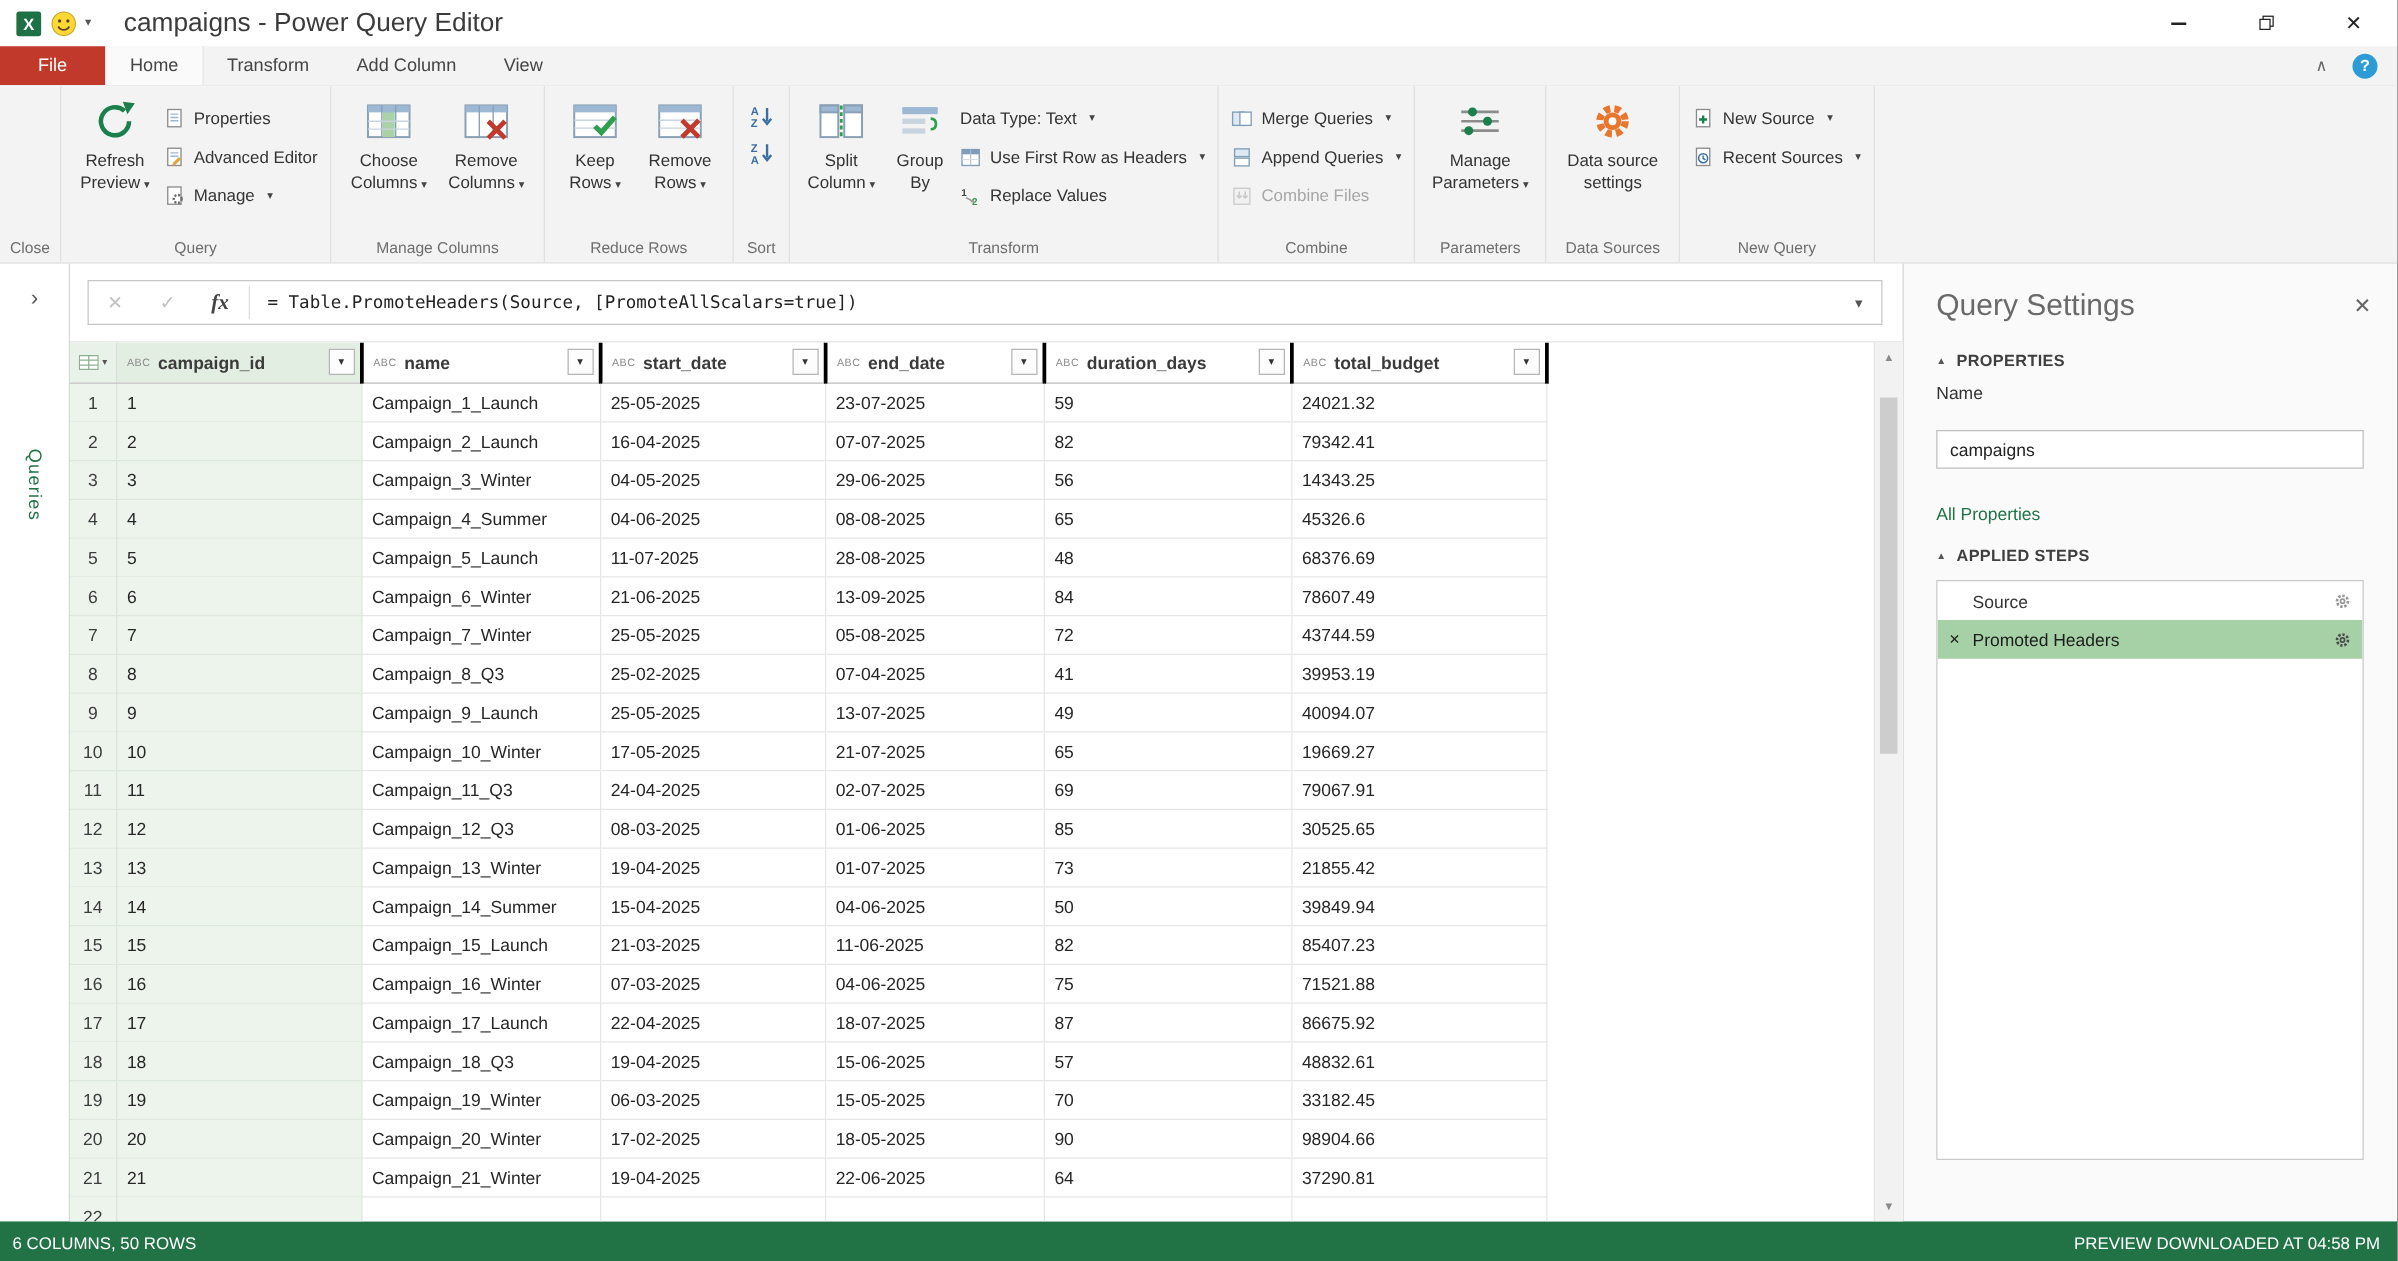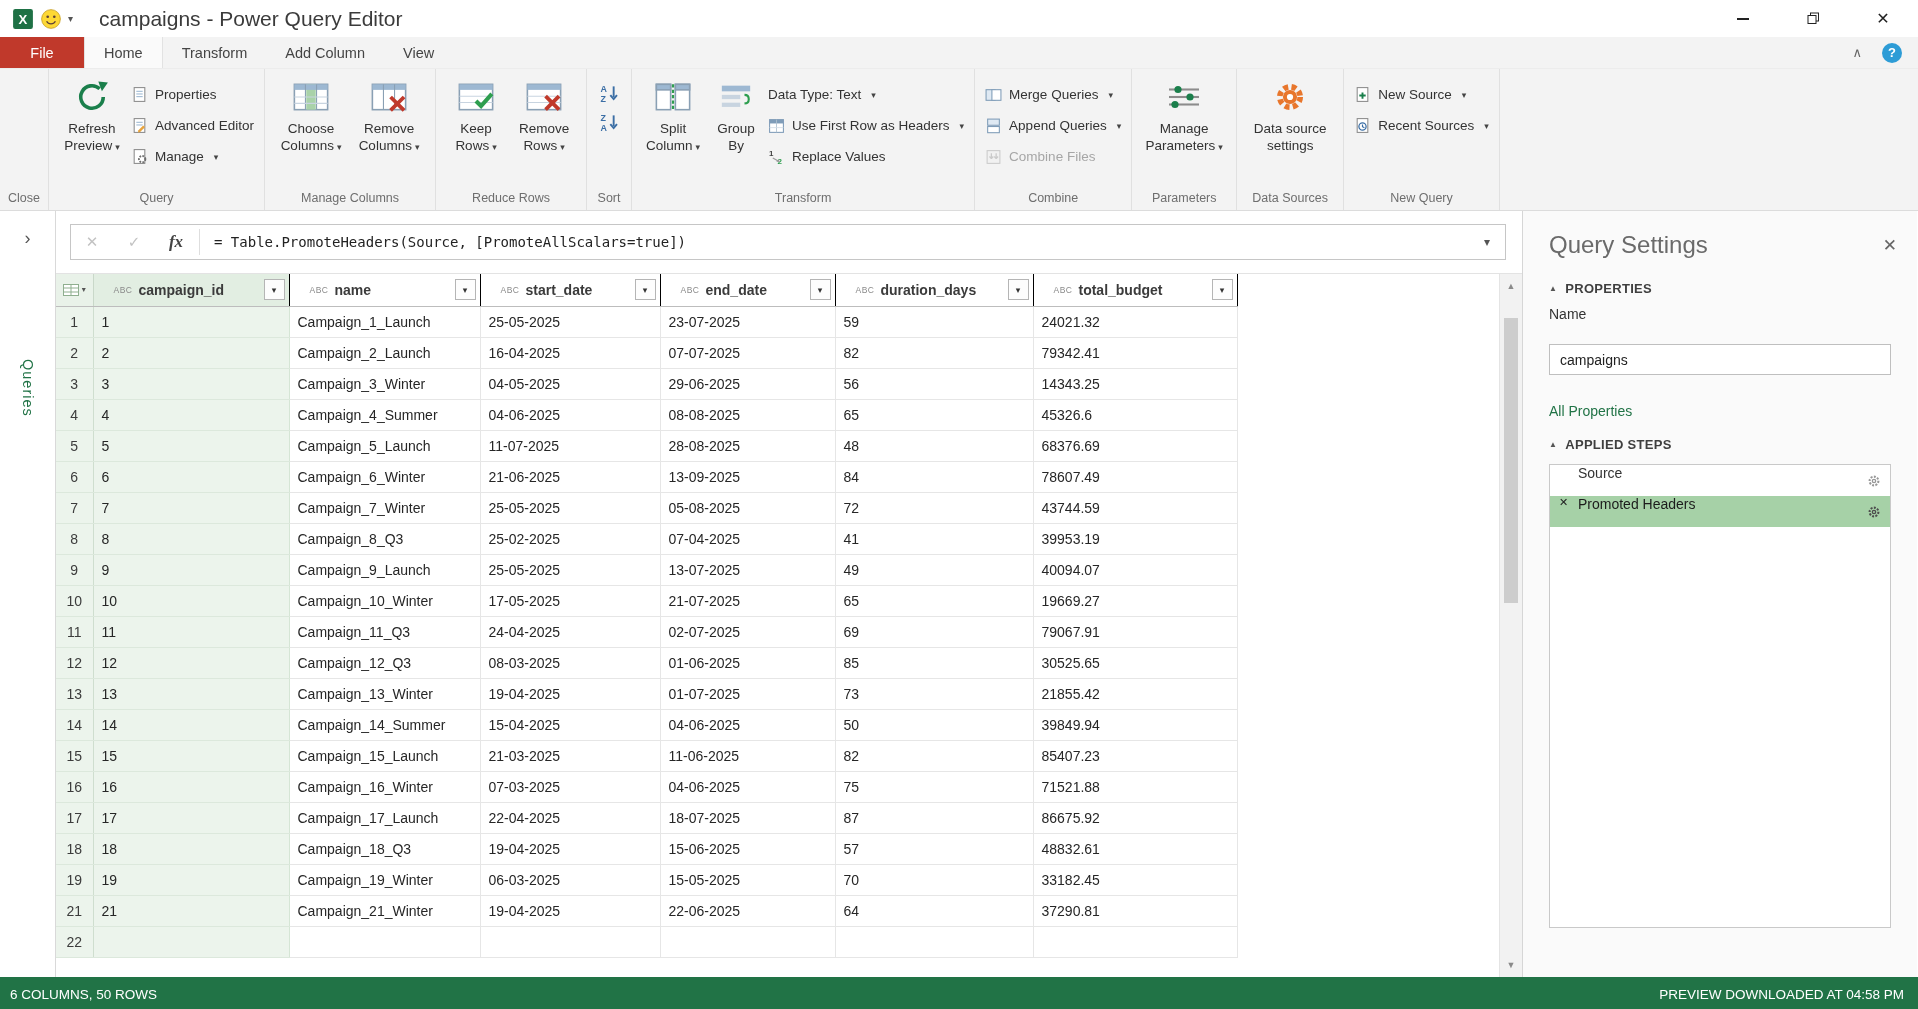--- a/index.html
+++ b/index.html
@@ -49,22 +49,22 @@
   .fb-btn{width:42px;text-align:center;font-size:15px;}
   .fb-cancel,.fb-check{color:#c2c2c2;}
   .fb-fx{font-family:"Liberation Serif",serif;font-style:italic;font-weight:bold;color:#444;font-size:17px;}
   .fb-sep{width:1px;align-self:stretch;background:#dedede;margin:4px 2px;}
   .fb-text{flex:1;padding-left:12px;font-family:"DejaVu Sans Mono",monospace;font-size:14px;color:#222;white-space:pre;overflow:hidden;}
   .fb-caret{width:36px;text-align:center;color:#555;font-size:12px;}
   
   .grid-area{position:relative;flex:1;background:#fff;overflow:hidden;border-top:1px solid #e3e3e3;}
   table.pq{border-collapse:collapse;table-layout:fixed;width:1181px;}
   .pq th,.pq td{box-sizing:border-box;overflow:hidden;white-space:nowrap;}
-  .pq thead th{height:32px;background:#fff;border-right:1px solid #000000;border-bottom:1px solid #bdbdbd;
-               font-size:14px;font-weight:bold;color:#3b3b3b;text-align:left;padding:0 4px 0 20px;}
+  .pq thead th{height:32px;background:#fff;border-right:3px solid #000000;border-bottom:1px solid #bdbdbd;
+               font-size:14px;font-weight:bold;color:#3b3b3b;text-align:left;padding:0 4px 0 8px;}
   .pq thead th .hwrap{display:flex;align-items:center;gap:6px;}
   .ctype{font-size:8.5px;color:#8a8a8a;letter-spacing:.5px;font-weight:normal;}
   .fbtn{margin-left:auto;width:19px;height:19px;border:1px solid #b5b5b5;background:#fdfdfd;color:#333;
         font-size:9px;display:flex;align-items:center;justify-content:center;}
   .pq thead th.corner{background:#e9f2e9;border-right:1px solid #c9d8c9;padding:0 3px;}
   .pq thead th.selcol{background:#e2eee2;}
   .pq tbody th.rn{height:31px;background:#ecf4ec;border-right:1px solid #cfdecf;border-bottom:1px solid #dce8dc;
                   font-weight:normal;font-size:14px;color:#3c3c3c;text-align:center;}
   .pq td{height:31px;border-right:1px solid #e6e6e6;border-bottom:1px solid #e6e6e6;font-size:14px;color:#262626;padding:0 8px;}
   .pq td.selcol{background:#ecf4ec;border-right:1px solid #d5e5d5;border-bottom:1px solid #dce8dc;}
@@ -80,21 +80,21 @@
   .qs-title{font-size:24px;color:#6a6a6a;font-weight:normal;}
   .qs-close{color:#666;font-size:17px;}
   .qs-sec{display:flex;align-items:center;gap:8px;padding:16px 26px 8px;font-size:13px;font-weight:bold;color:#3f3f3f;letter-spacing:.3px;}
   .tri{font-size:8px;color:#555;}
   .qs-name-label{padding:2px 26px 6px;font-size:14px;color:#333;}
   .qs-input-wrap{padding:16px 26px;}
   .qs-input{width:100%;height:31px;box-sizing:border-box;border:1px solid #bfbfbf;padding:0 10px;font-size:14px;color:#222;
             font-family:"Liberation Sans",sans-serif;background:#fff;}
   .qs-link{padding:12px 26px 2px;font-size:14px;color:#217346;}
   .steps{margin:4px 26px 0;height:462px;background:#fff;border:1px solid #c9c9c9;overflow:hidden;}
-  .step{height:31px;display:flex;padding:0 9px 0 10px;font-size:14px;color:#333;position:relative;}
+  .step{height:31px;display:flex;align-items:center;padding:0 9px 0 10px;font-size:14px;color:#333;position:relative;}
   .step .sn{margin-left:18px;}
   .step .sx{position:absolute;left:9px;font-size:11px;color:#222;}
   .step .gear{margin-left:auto;color:#979797;display:flex;align-items:center;}
   .step.sel{background:#a6d1a7;color:#1c1c1c;}
   .step.sel .gear{color:#4c4c4c;}
   
   .statusbar{height:34px;background:#217346;color:#fff;display:flex;align-items:center;justify-content:space-between;
              padding:0 14px 0 10px;font-size:13.5px;}
 </style>
 </head>
@@ -682,20 +682,29 @@
               <tr>
                 <th class="rn">19</th>
                 <td class="selcol">19</td>
                 <td>Campaign_19_Winter</td>
                 <td>06-03-2025</td>
                 <td>15-05-2025</td>
                 <td>70</td>
                 <td>33182.45</td>
               </tr>
               <tr>
+                <th class="rn">20</th>
+                <td class="selcol">20</td>
+                <td>Campaign_20_Winter</td>
+                <td>17-02-2025</td>
+                <td>18-05-2025</td>
+                <td>90</td>
+                <td>98904.66</td>
+              </tr>
+              <tr>
                 <th class="rn">21</th>
                 <td class="selcol">21</td>
                 <td>Campaign_21_Winter</td>
                 <td>19-04-2025</td>
                 <td>22-06-2025</td>
                 <td>64</td>
                 <td>37290.81</td>
               </tr>
               <tr>
                 <th class="rn">22</th>

